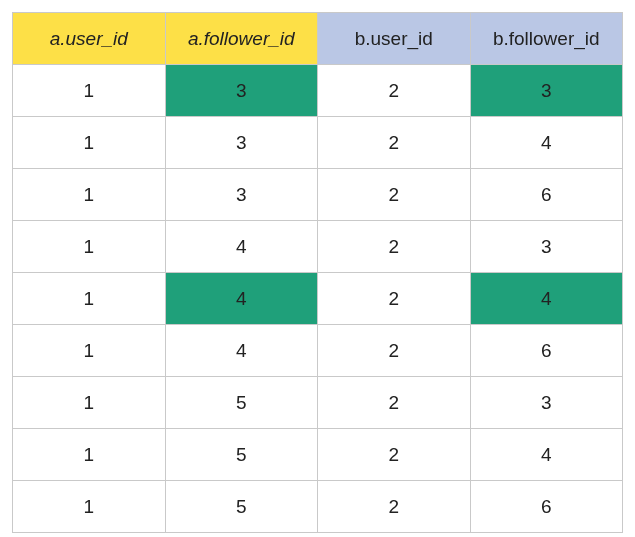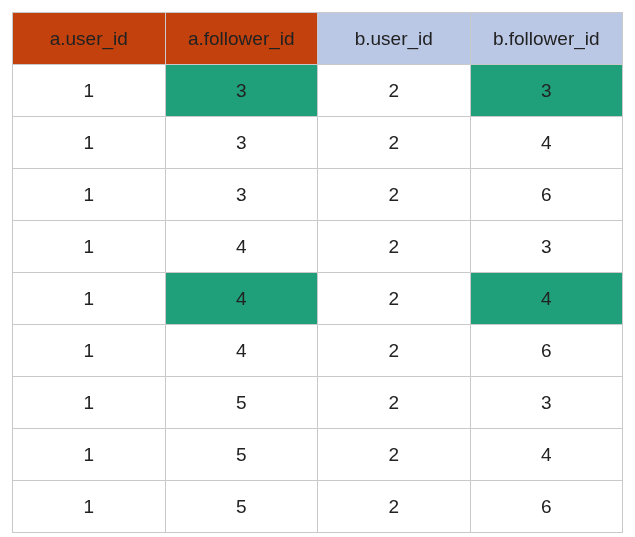--- a/index.html
+++ b/index.html
@@ -26,21 +26,22 @@
     vertical-align: middle;
     font-size: 19px;
     color: #222;
     padding: 0;
     height: 51px;
   }
   th {
     font-weight: 400;
   }
   .hdr-yellow {
-    background: #c2410c;
+    background: #fde047;
+    font-style: italic;
   }
   .hdr-blue {
     background: #bac7e5;
   }
   .highlight {
     background: #1fa07a;
   }
 </style>
 </head>
 <body>

